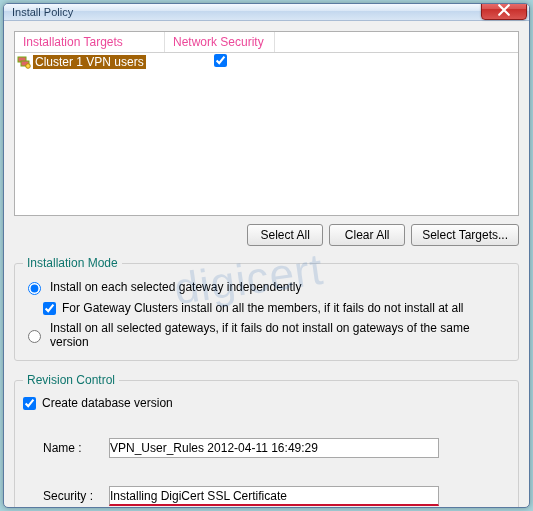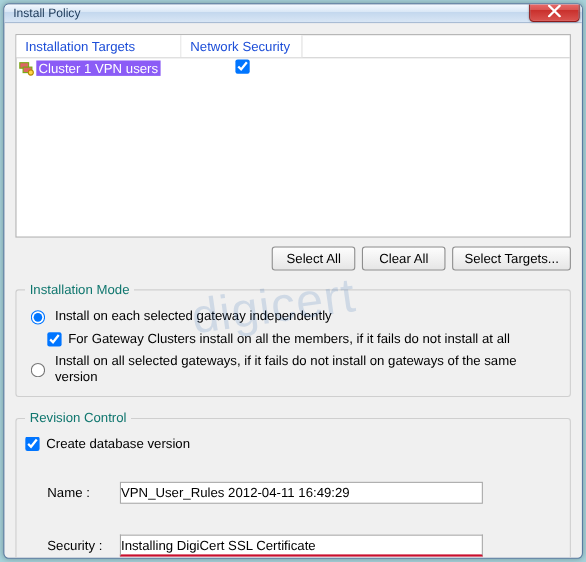--- a/index.html
+++ b/index.html
@@ -6,30 +6,30 @@
   html, body { margin: 0; padding: 0; }
   body { width: 533px; height: 511px; background: #a8d4dc; padding: 3px; }
   .window { width: 527px; height: 505px; background: #f0f0f0; border: 1px solid #5a7aa0; border-radius: 5px; box-shadow: 0 0 6px rgba(0,0,0,0.3); overflow: hidden; display:flex; flex-direction:column; }
   .titlebar { height: 30px; background: linear-gradient(to bottom,#f4f9ff 0%,#d8e6f5 45%,#c4d8ee 46%,#d8e6f5 100%); display:flex; align-items:center; padding:0 2px 0 8px; border-bottom:1px solid #a9bcd4; }
   .titlebar-title { flex:1; color:#1f3b5a; font-size:11px; }
   .close-btn { width:46px; height:20px; margin-top:-4px; border-radius:0 0 4px 4px; background:linear-gradient(to bottom,#e77 0%,#d9534f 45%,#c9302c 46%,#d9534f 100%); border:1px solid #8b1a1a; display:flex; align-items:center; justify-content:center; color:#fff; font-weight:bold; cursor:pointer; box-shadow:0 0 2px rgba(0,0,0,0.4);}
   .close-btn svg { width:12px; height:12px; }
   .content { flex:1; padding:10px 10px 8px 10px; display:flex; flex-direction:column; }
   .list-frame { border:1px solid #b0b0b0; background:#fff; padding:0; height:185px; display:flex; flex-direction:column; }
   .list-header { display:flex; border-bottom:1px solid #d0d0d0; }
-  .col-h { padding:3px 8px; color:#1d4ed8; background:#fff; border-right:1px solid #e0e0e0; cursor:pointer;}
+  .col-h { padding:3px 8px; color:#ec4899; background:#fff; border-right:1px solid #e0e0e0; cursor:pointer;}
   .col-h.col1 { width:150px; }
   .col-h.col2 { width:110px; }
   .list-body { flex:1; overflow:auto; }
   .row { display:flex; align-items:center; height:18px; }
   .row .cell1 { width:150px; display:flex; align-items:center; padding-left:2px; gap:2px;}
   .row .cell2 { width:110px; text-align:center; }
   .target-icon { width:14px; height:14px; display:inline-block; position:relative;}
   .target-icon svg{width:14px;height:14px;}
-  .sel-label { background:#8b5cf6; color:#fff; padding:0 2px; white-space:nowrap; }
+  .sel-label { background:#a16207; color:#fff; padding:0 2px; white-space:nowrap; }
   input[type=checkbox]{ margin:0; width:13px; height:13px;}
   .btn-row { display:flex; justify-content:flex-end; gap:6px; padding:8px 0 6px 0;}
   button.std { height:22px; padding:0 10px; min-width:76px; background:linear-gradient(to bottom,#fdfdfd,#e6e6e6); border:1px solid #8e8e8e; border-radius:3px; cursor:pointer; color:#000;}
   fieldset { border:1px solid #cfcfcf; border-radius:3px; margin:4px 0 8px 0; padding:6px 8px 8px 8px; }
   legend { color:#0f766e; padding:0 4px; font-size:12px; }
   .opt-row { display:flex; align-items:center; gap:6px; padding:3px 0; color:#000;}
   .opt-row.indent { padding-left:20px; }
   .form-row { display:flex; align-items:center; gap:6px; padding:3px 0 3px 20px;margin-top:22px;}
   .form-row label { width:60px; }
   .form-row input[type=text] { flex:1; max-width:330px; height:20px; padding:0 0; border:1px solid #a8a8a8; background:#fff;}

